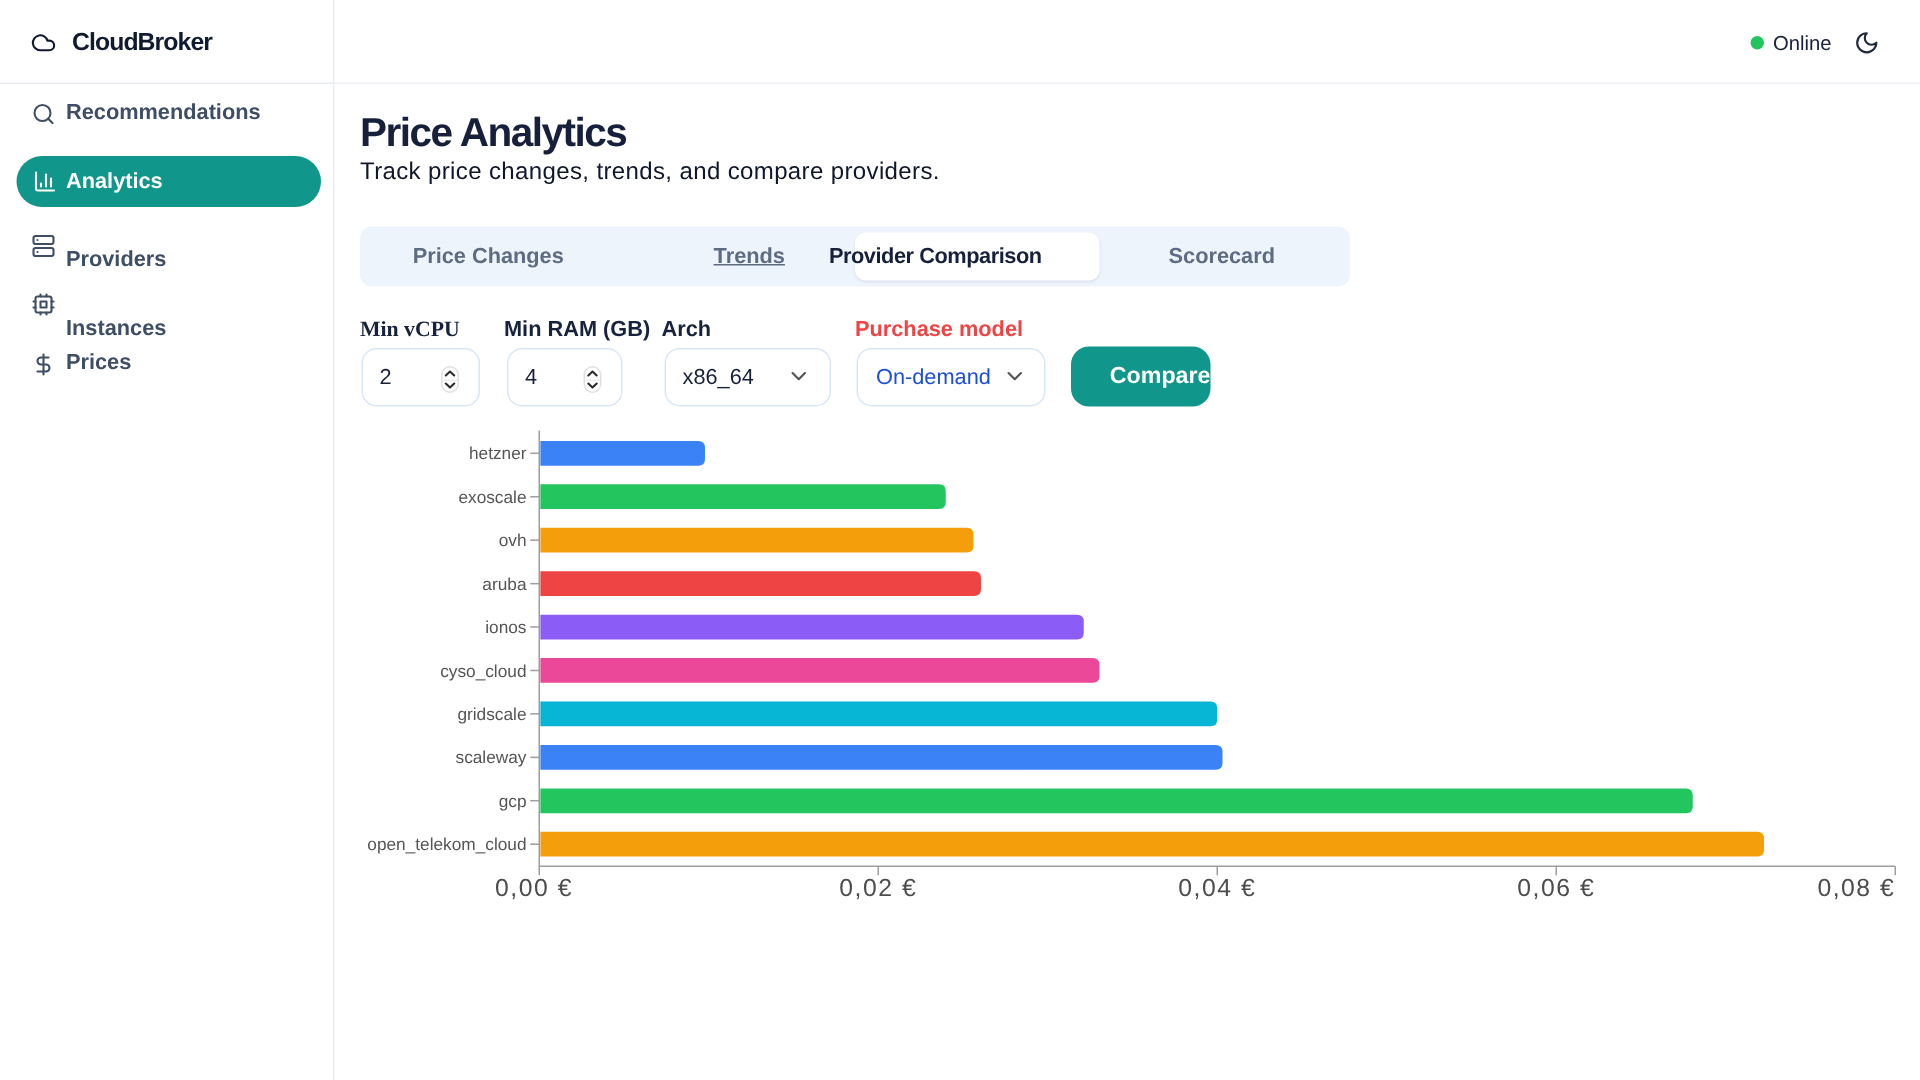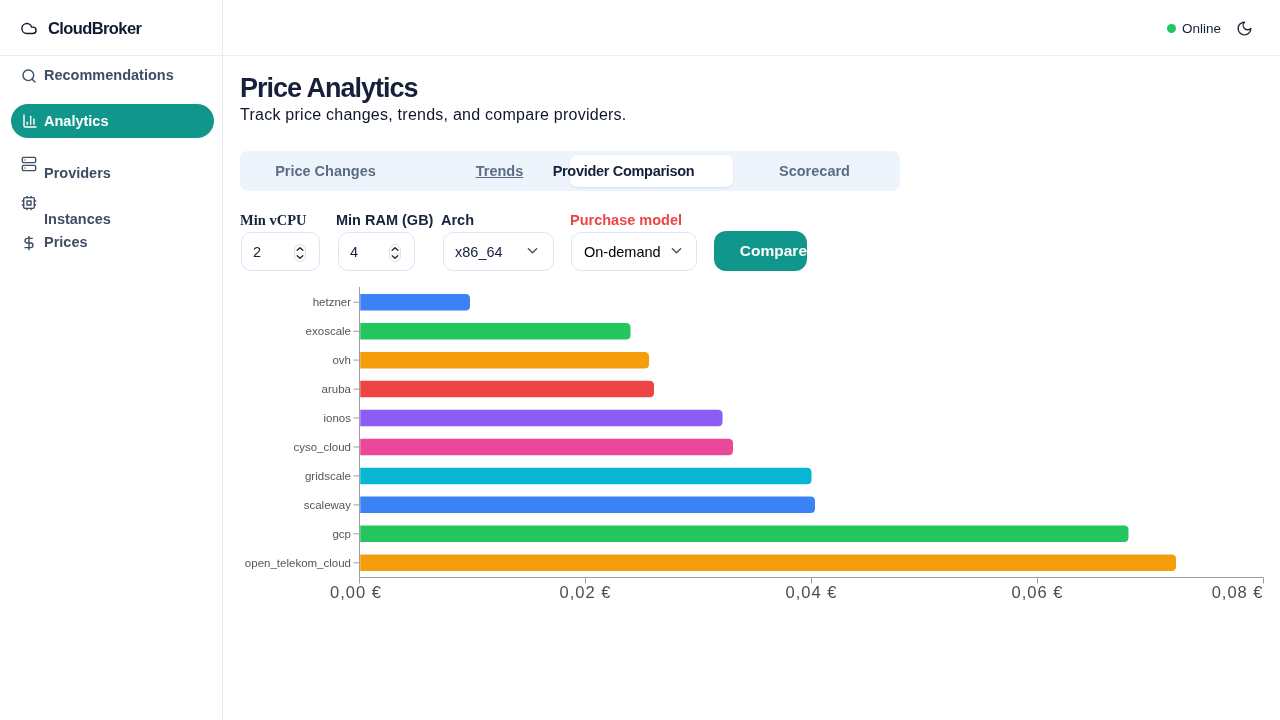--- a/index.html
+++ b/index.html
@@ -106,21 +106,21 @@
     <path d="M1.2 10.7 4 13.3 6.8 10.7"></path>
   </svg>
 
 <div class="abs" style="left:443px; top:232px; width:111px; height:39px; border:1px solid #d8e7f8; border-radius:10px; background:#fff;"></div>
 <div class="abs" style="left:455px; top:233px; height:39px; line-height:39px; font-size:14.5px; color:#16203a;">x86_64</div>
 <svg class="abs" style="left:527px; top:246px;" width="11" height="10" viewBox="0 0 12 10" fill="none" stroke="#555" stroke-width="1.6" stroke-linecap="round" stroke-linejoin="round">
     <path d="M1.5 2.5 6 7 10.5 2.5"></path>
   </svg>
 
 <div class="abs" style="left:571px; top:232px; width:126px; height:39px; border:1px solid #d8e7f8; border-radius:10px; background:#fff;"></div>
-<div class="abs" style="left:584px; top:233px; height:39px; line-height:39px; font-size:14.5px; color:#000000;">On-demand</div>
+<div class="abs" style="left:584px; top:233px; height:39px; line-height:39px; font-size:14.5px; color:#1d4ed8;">On-demand</div>
 <svg class="abs" style="left:671px; top:246px;" width="11" height="10" viewBox="0 0 12 10" fill="none" stroke="#555" stroke-width="1.6" stroke-linecap="round" stroke-linejoin="round">
     <path d="M1.5 2.5 6 7 10.5 2.5"></path>
   </svg>
 
 <div class="abs" style="left:714px; top:231px; width:93px; height:40px; border-radius:12px; background:#10968a; color:#fff; font-size:15.5px; font-weight:700; text-align:right; line-height:40px;">Compare</div>
 
 <svg class="abs" style="left:0; top:0;" width="1280" height="720" viewBox="0 0 1280 720">
 
   <line x1="359.5" y1="287" x2="359.5" y2="577.5" stroke="#9e9e9e" stroke-width="1"></line>
   <line x1="359.5" y1="577.5" x2="1263.5" y2="577.5" stroke="#9e9e9e" stroke-width="1"></line>

